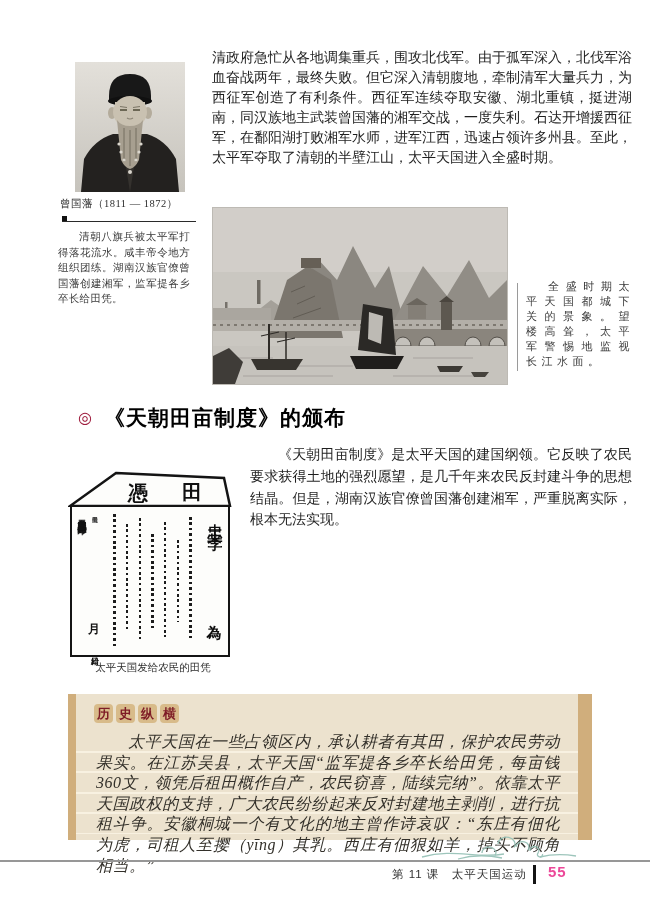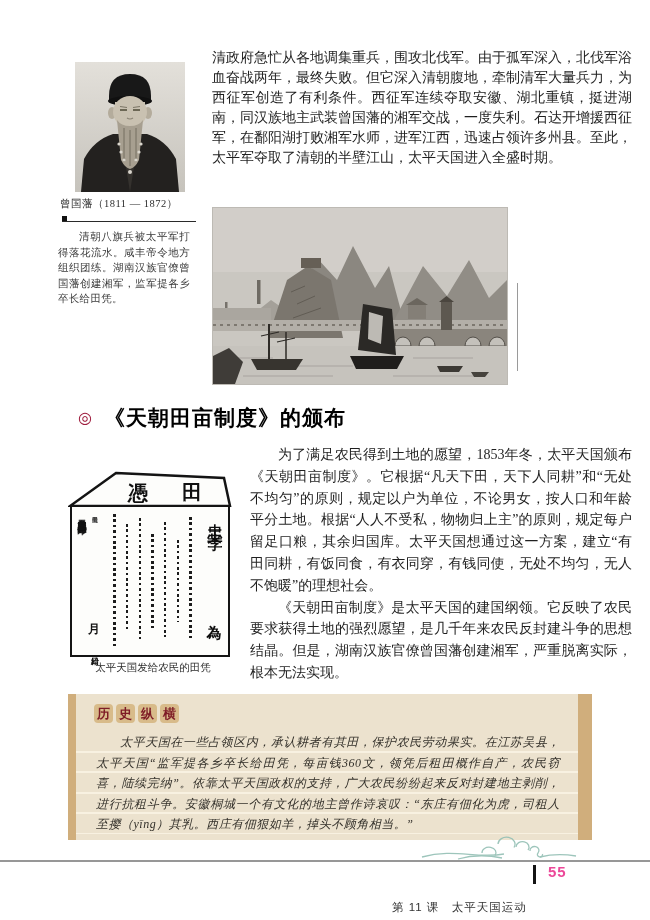--- a/index.html
+++ b/index.html
@@ -58,28 +58,28 @@
   .doc-caption{margin-top:0;width:170px;text-align:center;font-size:10.5px;color:#2e2e2e;}
 
   
   .hist-box{position:absolute;left:68px;top:694px;width:524px;height:146px;background:#ece2ce;}
   .hist-strip-l{position:absolute;left:0;top:0;width:8px;height:100%;background:#d0ae7c;}
   .hist-strip-r{position:absolute;right:0;top:0;width:14px;height:100%;background:#d0ae7c;}
   .hist-header{position:absolute;left:26px;top:10px;display:flex;gap:3px;}
   .hist-badge{width:19px;height:19px;background:#d8bb8a;border-radius:4px;color:#7e1c26;
         font-size:13px;font-weight:bold;display:flex;align-items:center;justify-content:center;}
   .hist-text{position:absolute;left:8px;right:14px;top:38px;bottom:6px;padding:0 18px 17px 20px;
-        font-size:12px;font-style:italic;line-height:20.6px;color:#33302a;text-align:justify;
+        font-size:16px;font-style:italic;line-height:20.6px;color:#33302a;text-align:justify;
         text-indent:2em;letter-spacing:0.5px;
         background:repeating-linear-gradient(to bottom,transparent 0 18.6px,#f8f1e1 18.6px 20.6px);}
 
   
   .footer-rule{position:absolute;left:0;top:860px;width:650px;height:2px;background:#979797;}
   .footer-cloud{position:absolute;left:418px;top:832px;width:162px;height:30px;}
-  .footer-lesson{position:absolute;left:392px;top:900px;font-size:11.5px;color:#333;
+  .footer-lesson{position:absolute;left:392px;top:867px;font-size:11.5px;color:#333;
         letter-spacing:1px;font-family:"Liberation Sans","DejaVu Sans",sans-serif;}
   .footer-bar{position:absolute;left:533px;top:865px;width:3px;height:19px;background:#141414;}
   .footer-page{position:absolute;left:548px;top:863px;font-size:15px;font-weight:bold;color:#ec4899;
         font-family:"Liberation Sans","DejaVu Sans",sans-serif;letter-spacing:1px;}
 </style>
 </head>
 <body>
 
 <div class="page">
 
@@ -155,20 +155,21 @@
     <path d="M137,148 L191,148 L184,161 L143,161 Z" fill="#201e1c"></path>
     <path d="M38,151 L90,151 L83,162 L44,162 Z" fill="#37342f"></path>
     <line x1="56" y1="116" x2="56" y2="151" stroke="#2e2b27" stroke-width="2"></line>
     <line x1="73" y1="124" x2="73" y2="151" stroke="#2e2b27" stroke-width="1.5"></line>
     <path d="M48,128 L66,124 M64,134 L82,130" stroke="#2e2b27" stroke-width="1.2"></path>
     <path d="M224,158 L250,158 L246,164 L227,164 Z" fill="#3c3934"></path>
     <path d="M258,164 L276,164 L272,169 L261,169 Z" fill="#46433d"></path>
     <path d="M0,148 L16,140 L30,154 L22,176 L0,176 Z" fill="#3f3c38"></path>
   </svg>
   <div class="caption-rule"></div>
+  <div class="painting-caption">全盛时期太平天国都城下关的景象。望楼高耸，太平军警惕地监视长江水面。</div>
 
   <div class="section-head">
     <span class="section-bullet">◎</span>
     <span class="section-title">《天朝田亩制度》的颁布</span>
   </div>
 
   <div class="section-body">
     <div class="doc-float">
       <svg class="doc-lid" viewBox="0 0 164 38">
         <polygon points="48,4 156,9 162,37 2,37" fill="#fdfdfb" stroke="#141414" stroke-width="2.5"></polygon>
@@ -191,21 +192,20 @@
           <div class="stroke-col sc6"></div>
           <div class="stroke-col sc7"></div>
         </div>
         <div class="deed-colR">
           <span class="deed-king">忠王李</span>
           <span class="deed-wei">為</span>
         </div>
       </div>
       <div class="doc-caption">太平天国发给农民的田凭</div>
     </div>
-    <p>为了满足农民得到土地的愿望，1853年冬，太平天国颁布《天朝田亩制度》。它根据“凡天下田，天下人同耕”和“无处不均匀”的原则，规定以户为单位，不论男女，按人口和年龄平分土地。根据“人人不受私，物物归上主”的原则，规定每户留足口粮，其余归国库。太平天国想通过这一方案，建立“有田同耕，有饭同食，有衣同穿，有钱同使，无处不均匀，无人不饱暖”的理想社会。</p>
     <p>《天朝田亩制度》是太平天国的建国纲领。它反映了农民要求获得土地的强烈愿望，是几千年来农民反封建斗争的思想结晶。但是，湖南汉族官僚曾国藩创建湘军，严重脱离实际，根本无法实现。</p>
   </div>
 
   <div class="hist-box">
     <div class="hist-strip-l"></div>
     <div class="hist-strip-r"></div>
     <div class="hist-header">
       <span class="hist-badge">历</span>
       <span class="hist-badge">史</span>
       <span class="hist-badge">纵</span>

